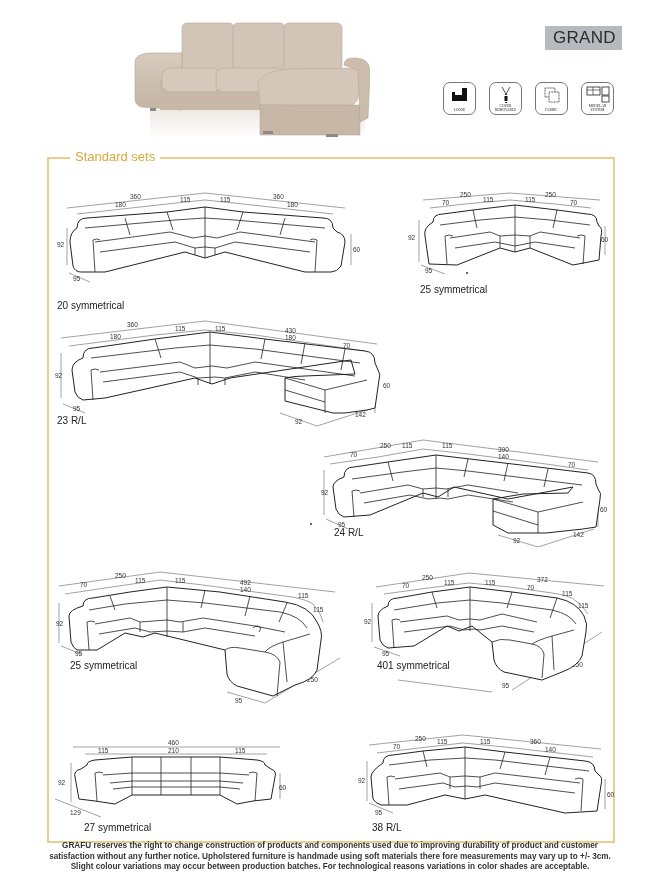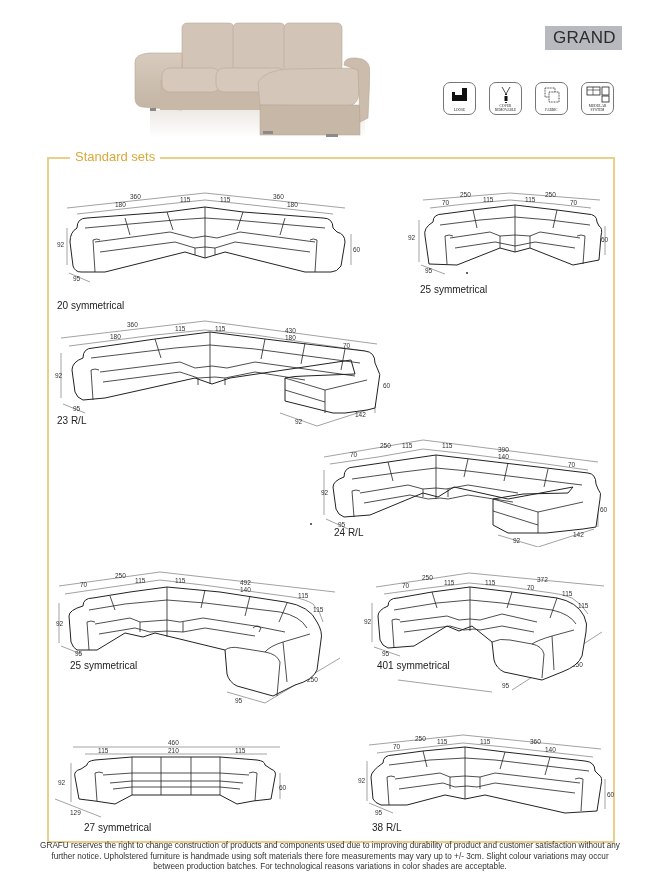--- a/index.html
+++ b/index.html
@@ -6,21 +6,21 @@
   body{width:645px;height:875px;position:relative;overflow:hidden;font-family:"Liberation Sans",sans-serif;color:#222;}
   .abs{position:absolute;}
   .brand{left:545px;top:26px;width:77px;height:24px;background:#b6b9bd;color:#2b2b2b;font-size:17px;line-height:24px;padding-left:8px;box-sizing:border-box;letter-spacing:0.3px;}
   .icons{left:443px;top:82px;display:flex;gap:13px;}
   .ficon{width:33px;height:33px;border:1px solid #777;border-radius:7px;background:#fff;position:relative;box-sizing:border-box;}
   .ficon svg{position:absolute;left:4px;top:3px;}
   .ficon .lbl{position:absolute;bottom:2px;left:0;right:0;text-align:center;font-size:3.5px;color:#222;font-family:"Liberation Serif",serif;line-height:4px;}
   .frame{left:47px;top:157px;width:568px;height:686px;border:2px solid #e9cf8a;border-bottom-width:2px;box-sizing:border-box;}
   .frame-title{left:70px;top:149px;background:#fff;padding:0 5px;color:#d9a93a;font-weight:normal;font-size:13px;line-height:16px;}
   .set-label{font-size:10px;color:#222;white-space:nowrap;}
-  .footer{left:40px;top:841px;width:580px;font-size:8.2px;line-height:10.6px;color:#333;text-align:center;}
+  .footer{left:40px;top:841px;width:580px;font-size:8.2px;line-height:10.6px;color:#333;text-align:center;font-weight:bold;}
   .dim{font-size:6.5px;fill:#333;font-family:"Liberation Sans",sans-serif;}
   svg .o{fill:#fff;stroke:#222;stroke-width:1;}
   svg .l{fill:none;stroke:#222;stroke-width:0.8;}
   svg .d{fill:none;stroke:#444;stroke-width:0.5;}
 </style>
 </head>
 <body>
 
 <div class="abs" style="left:130px;top:10px;width:240px;height:130px;">
   <svg width="240" height="130" viewBox="0 0 240 130">

